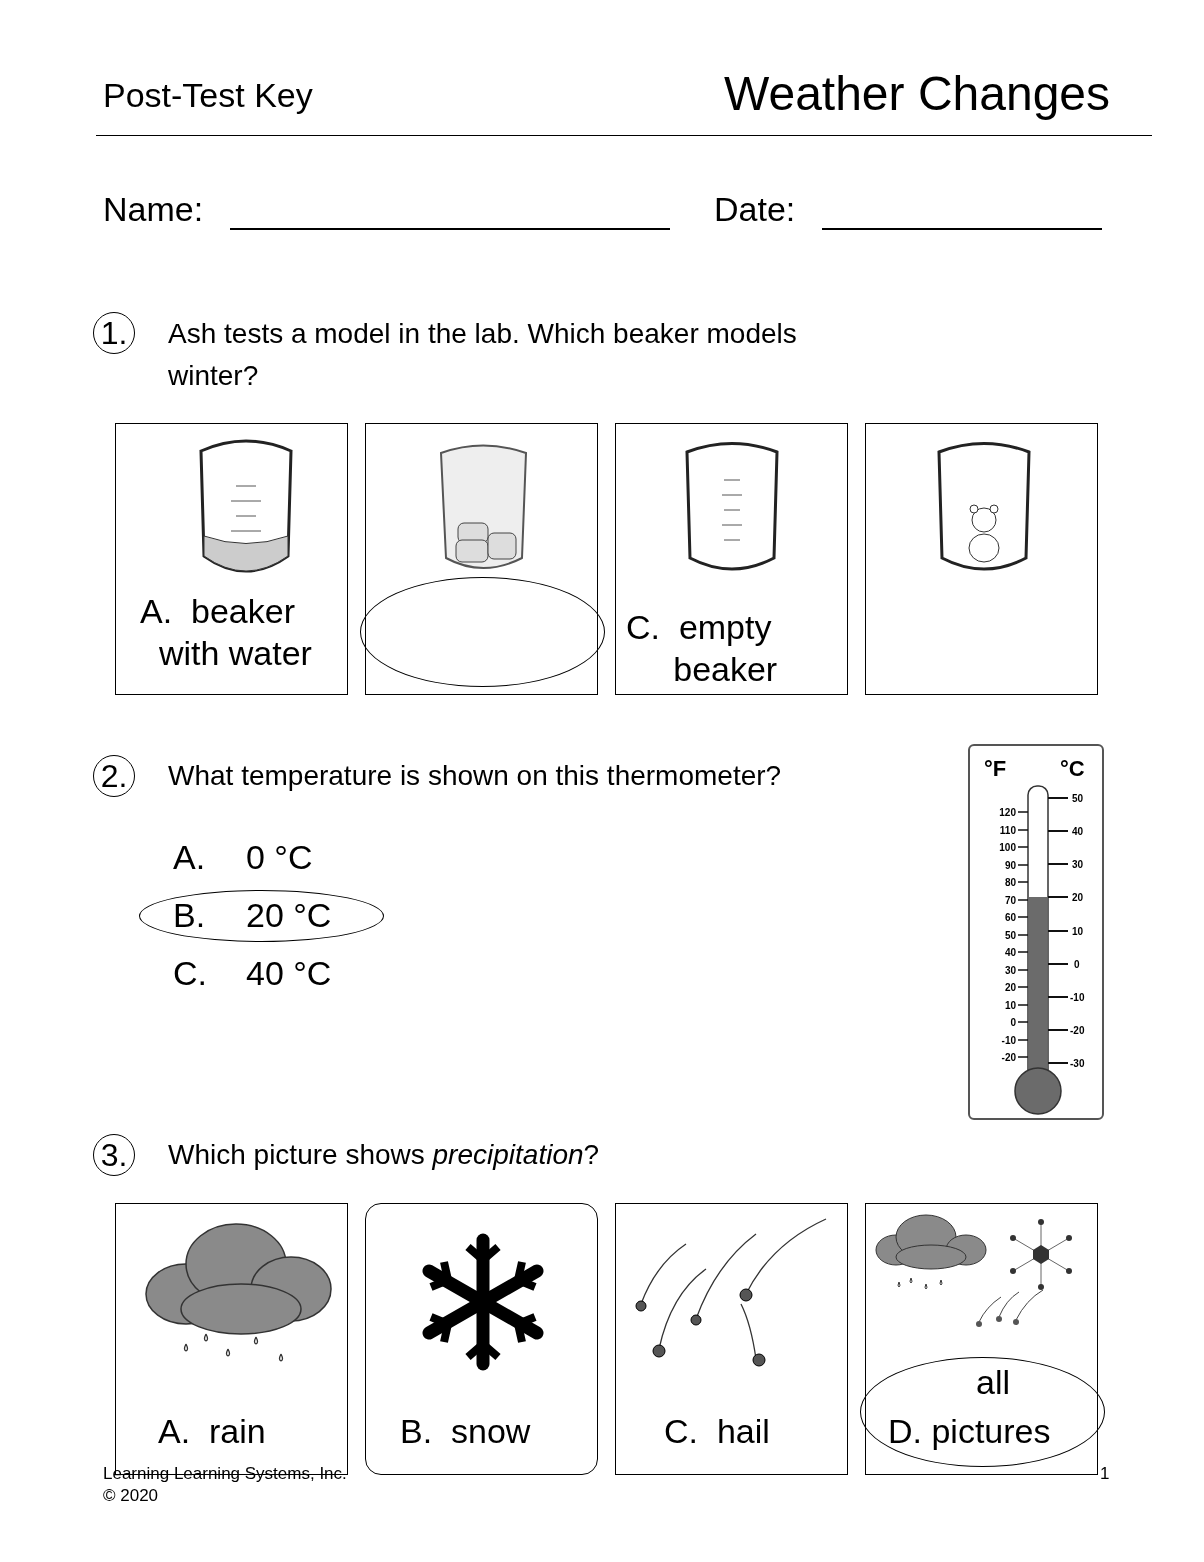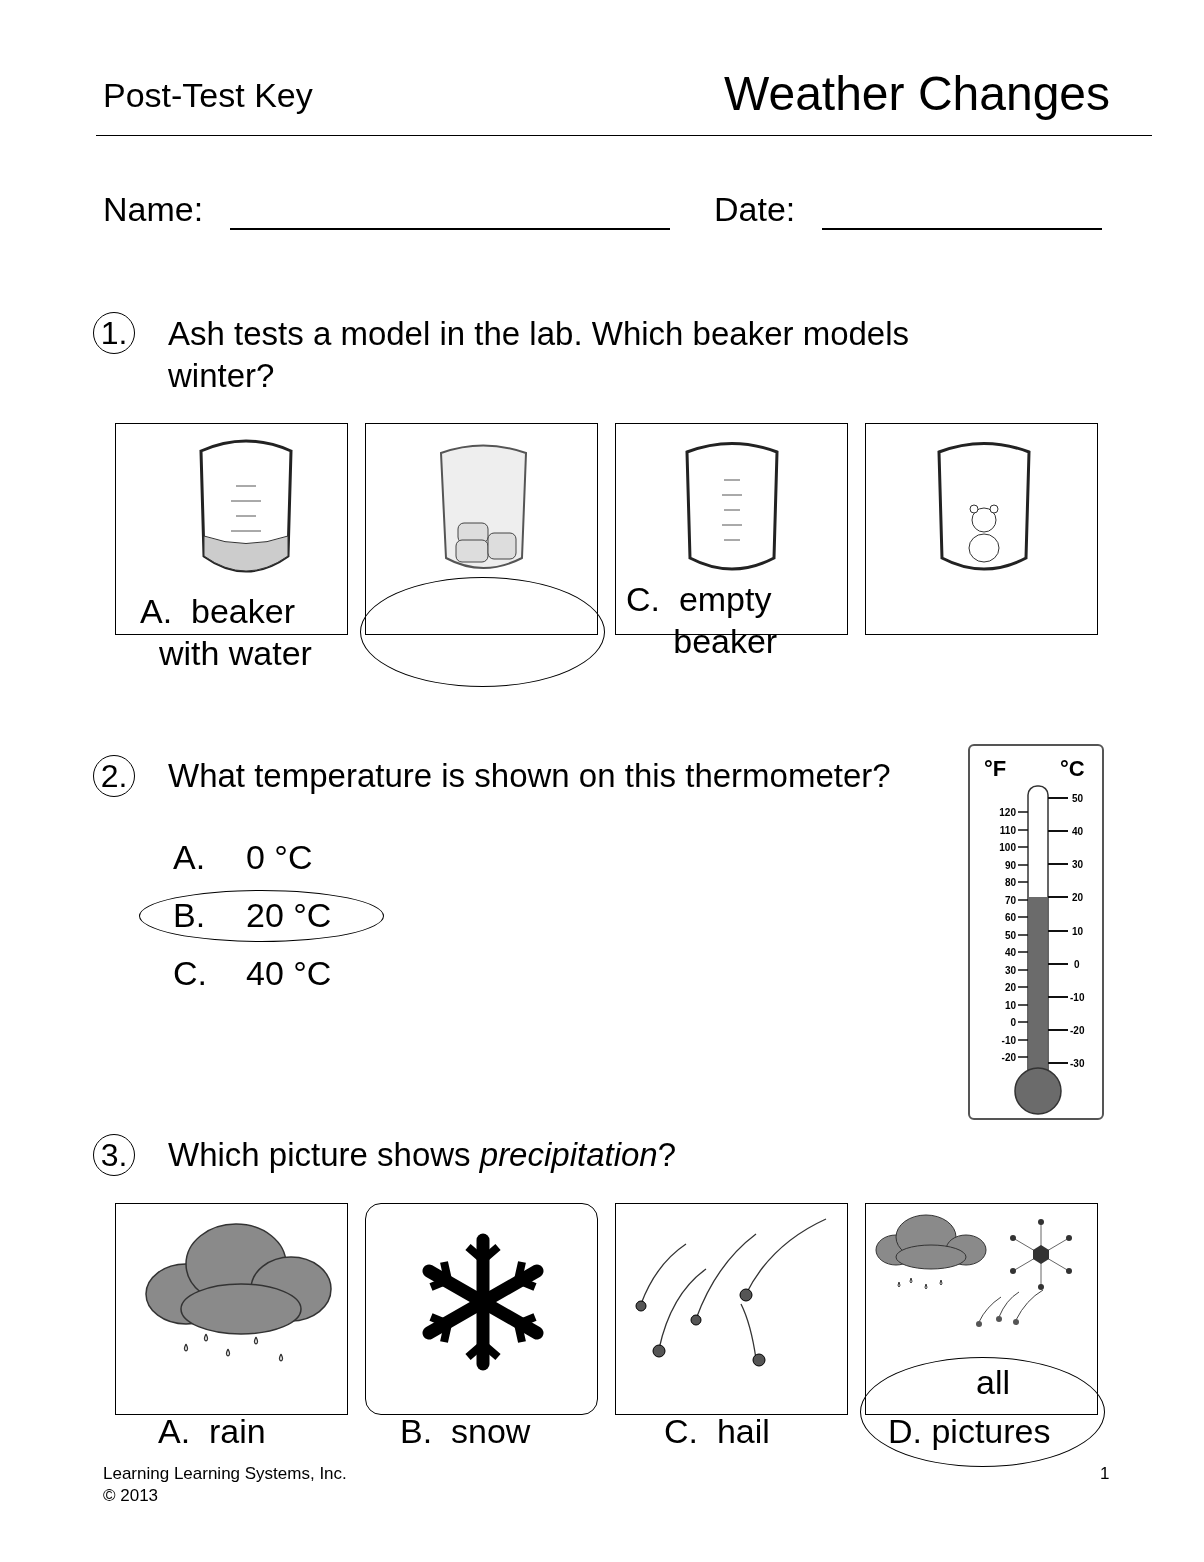--- a/index.html
+++ b/index.html
@@ -4,22 +4,22 @@
 <style>
   html,body{margin:0;padding:0;background:#fff;}
   body{width:1204px;height:1562px;position:relative;font-family:"Liberation Sans",sans-serif;color:#000;overflow:hidden;}
   .abs{position:absolute;}
   .hdr-left{left:103px;top:76px;font-size:34px;}
   .hdr-right{left:724px;top:66px;font-size:48px;}
   .hr{left:96px;top:135px;width:1056px;height:1px;background:#000;}
   .namerow{top:190px;font-size:34px;}
   .uline{position:absolute;height:2px;background:#000;}
   .qnum{width:42px;height:42px;border:1.5px solid #000;border-radius:50%;font-size:32px;display:flex;align-items:center;justify-content:center;box-sizing:border-box;}
-  .qtext{font-size:33px;line-height:42px;}
-  .card{border:1.5px solid #000;box-sizing:border-box;width:233px;height:212px;}
+  .qtext{font-size:28px;line-height:42px;}
+  .card{border:1.5px solid #000;box-sizing:border-box;width:233px;height:272px;}
   .card .lbl{position:absolute;font-size:34px;line-height:42px;white-space:pre;}
   .oval{position:absolute;border:1.5px solid #000;border-radius:50%;box-sizing:border-box;}
   .opt{font-size:34px;position:absolute;}
   .thermo{left:968px;top:744px;width:136px;height:376px;border:2px solid #555;border-radius:6px;box-sizing:border-box;background:#fff;}
   .footer{font-size:17px;line-height:22px;}
 </style>
 </head>
 <body>
 
 <div class="abs hdr-left">Post-Test Key</div>
@@ -58,21 +58,21 @@
 <div class="oval" style="left:360px;top:577px;width:245px;height:110px;"></div>
 <div class="abs card" style="left:615px;top:423px;">
   <svg class="abs" style="left:66px;top:16px;" width="100" height="140" viewBox="0 0 100 140">
     <path d="M5 12 Q50 -5 95 12 L92 118 Q50 140 8 118 Z" fill="none" stroke="#222" stroke-width="3"></path>
     <line x1="42" y1="40" x2="58" y2="40" stroke="#555"></line>
       <line x1="40" y1="55" x2="60" y2="55" stroke="#555"></line>
     <line x1="42" y1="70" x2="58" y2="70" stroke="#555"></line>
       <line x1="40" y1="85" x2="60" y2="85" stroke="#555"></line>
     <line x1="42" y1="100" x2="58" y2="100" stroke="#555"></line>
   </svg>
-  <div class="lbl" style="left:10px;top:154px;">C.  empty
+  <div class="lbl" style="left:10px;top:182px;">C.  empty
      beaker</div>
 </div>
 <div class="abs card" style="left:865px;top:423px;">
   <svg class="abs" style="left:68px;top:16px;" width="100" height="140" viewBox="0 0 100 140">
     <path d="M5 12 Q50 -5 95 12 L92 118 Q50 140 8 118 Z" fill="none" stroke="#222" stroke-width="3"></path>
     <circle cx="50" cy="80" r="12" fill="#fff" stroke="#333"></circle>
     <circle cx="40" cy="69" r="4" fill="#fff" stroke="#333"></circle>
       <circle cx="60" cy="69" r="4" fill="#fff" stroke="#333"></circle>
     <ellipse cx="50" cy="108" rx="15" ry="14" fill="#fff" stroke="#333"></ellipse>
   </svg>
@@ -253,14 +253,14 @@
         <circle cx="128" cy="107" r="3"></circle>
         <circle cx="145" cy="110" r="3"></circle>
       </g>
   </svg>
   <div class="lbl" style="left:110px;top:157px;">all</div>
   <div class="lbl" style="left:22px;top:206px;">D. pictures</div>
 </div>
 <div class="oval" style="left:860px;top:1357px;width:245px;height:110px;"></div>
 
 <div class="abs footer" style="left:103px;top:1463px;">Learning Learning Systems, Inc.</div>
-<div class="abs footer" style="left:103px;top:1485px;">© 2013</div>
+<div class="abs footer" style="left:103px;top:1485px;">© 2020</div>
 <div class="abs footer" style="left:1100px;top:1463px;">1</div>
 
 </body></html>

